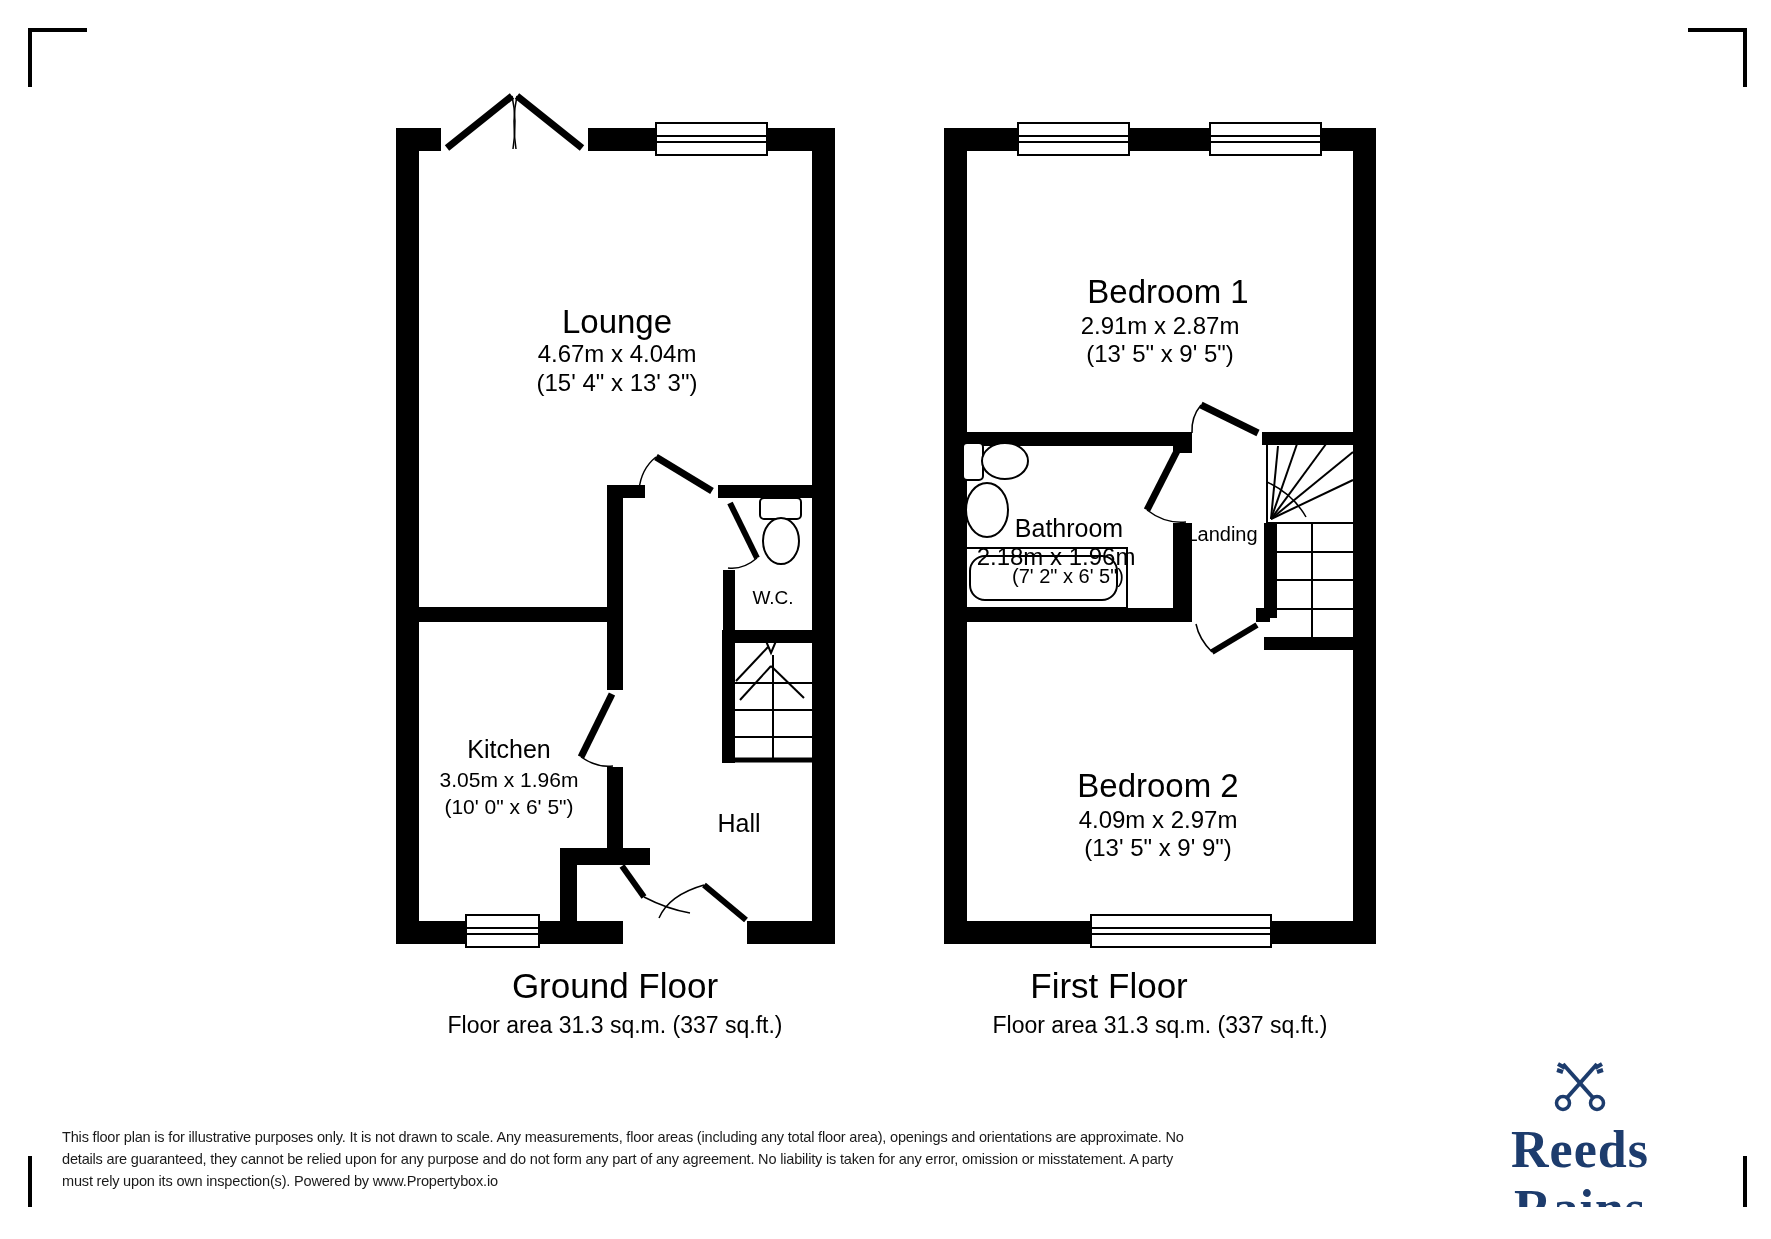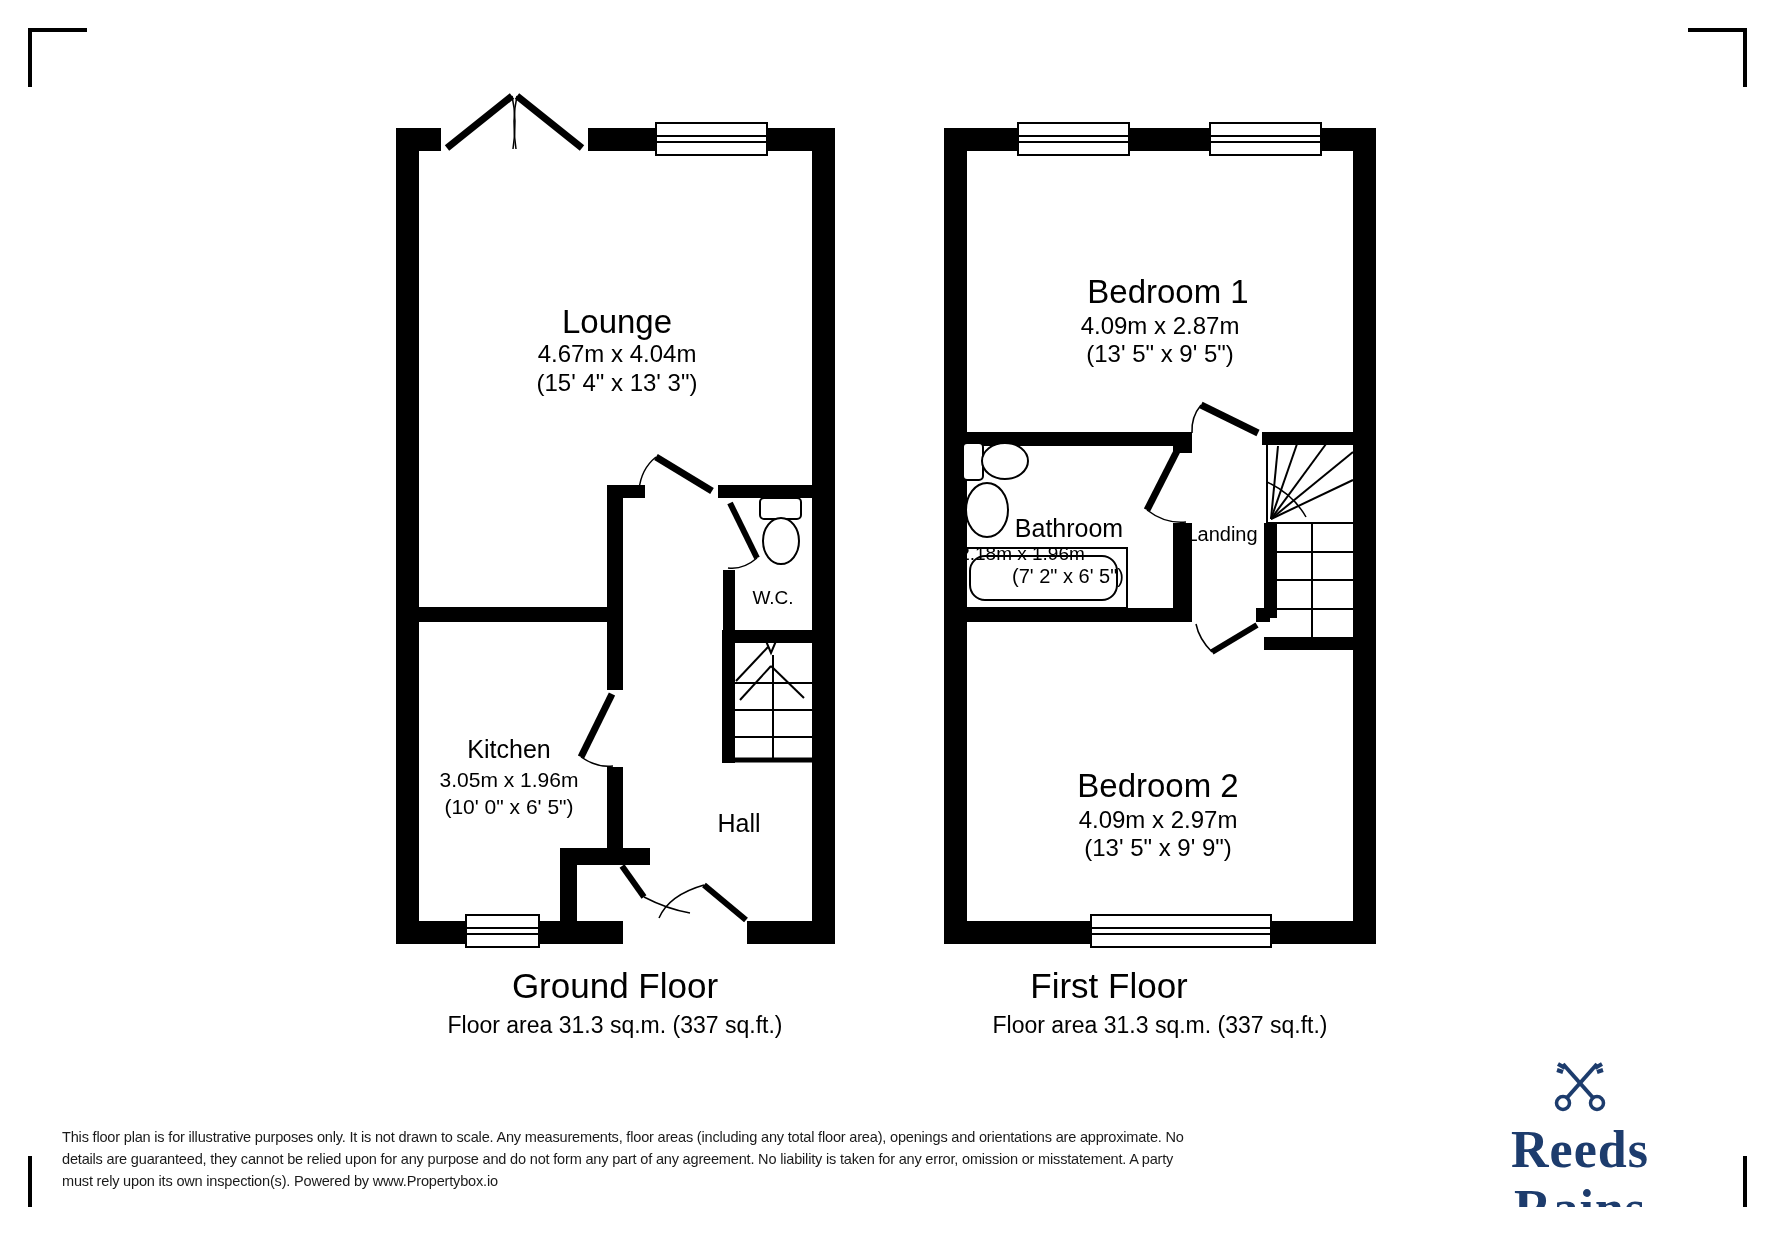--- a/index.html
+++ b/index.html
@@ -181,25 +181,25 @@
   <div class="t" style="left:617px;top:369px;font-size:24px;">(15' 4" x 13' 3")</div>
 
   <div class="t" style="left:509px;top:735px;font-size:25px;">Kitchen</div>
   <div class="t" style="left:509px;top:768px;font-size:21px;">3.05m x 1.96m</div>
   <div class="t" style="left:509px;top:795px;font-size:21px;">(10' 0" x 6' 5")</div>
 
   <div class="t" style="left:773px;top:587px;font-size:19px;">W.C.</div>
   <div class="t" style="left:739px;top:809px;font-size:25px;">Hall</div>
 
   <div class="t" style="left:1168px;top:273px;font-size:33px;">Bedroom 1</div>
-  <div class="t" style="left:1160px;top:312px;font-size:24px;">4.09m x 2.87m</div>
+  <div class="t" style="left:1160px;top:312px;font-size:24px;">2.91m x 2.87m</div>
   <div class="t" style="left:1160px;top:340px;font-size:24px;">(13' 5" x 9' 5")</div>
 
   <div class="t" style="left:1069px;top:514px;font-size:25px;">Bathroom</div>
-  <div class="t" style="left:1022px;top:543px;font-size:19px;">2.18m x 1.96m</div>
+  <div class="t" style="left:1056px;top:543px;font-size:24px;">2.18m x 1.96m</div>
   <div class="t" style="left:1068px;top:565px;font-size:20px;">(7' 2" x 6' 5")</div>
 
   <div class="t" style="left:1222px;top:523px;font-size:20px;">Landing</div>
 
   <div class="t" style="left:1158px;top:767px;font-size:33px;">Bedroom 2</div>
   <div class="t" style="left:1158px;top:806px;font-size:24px;">4.09m x 2.97m</div>
   <div class="t" style="left:1158px;top:834px;font-size:24px;">(13' 5" x 9' 9")</div>
 
   <div class="t" style="left:615px;top:966px;font-size:35px;">Ground Floor</div>
   <div class="t" style="left:615px;top:1012px;font-size:23px;">Floor area 31.3 sq.m. (337 sq.ft.)</div>

